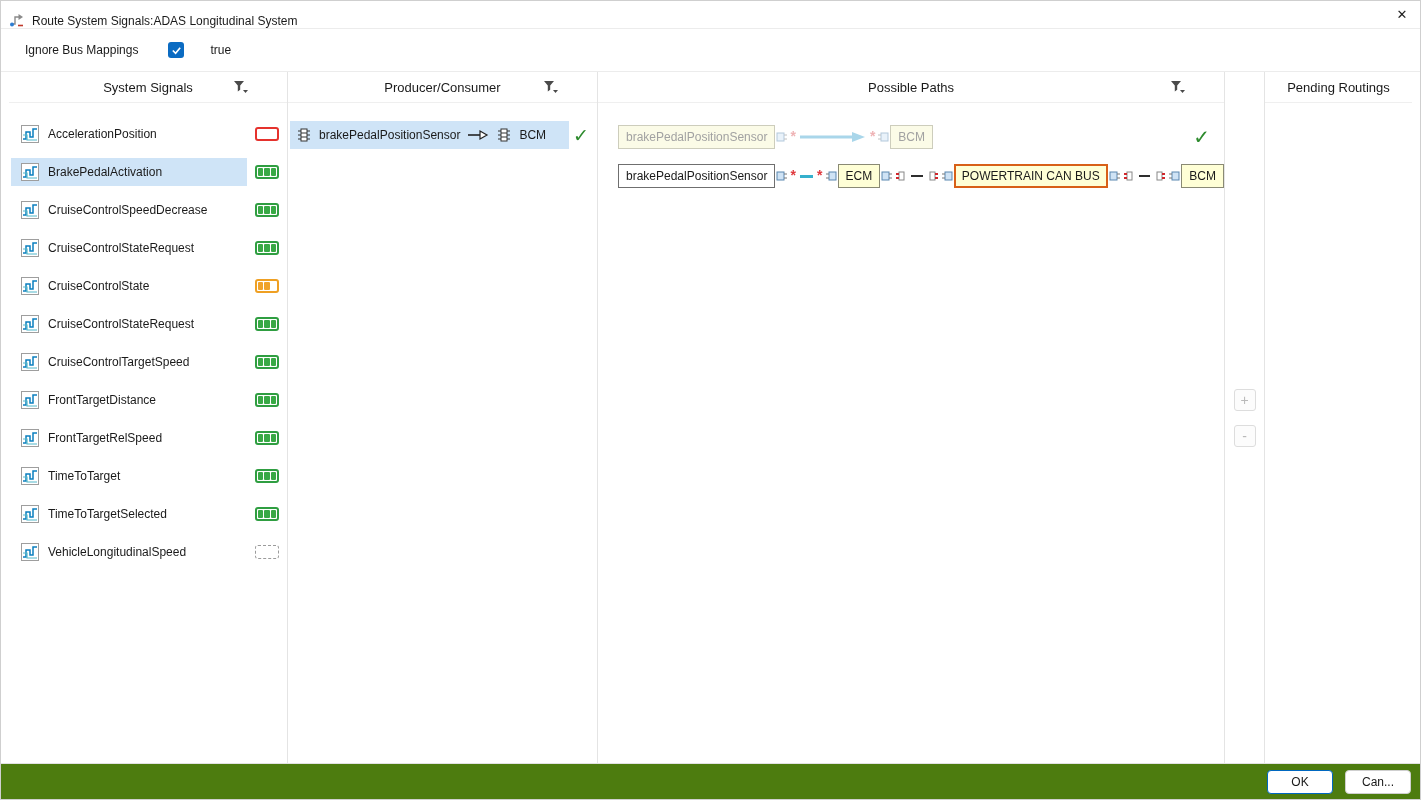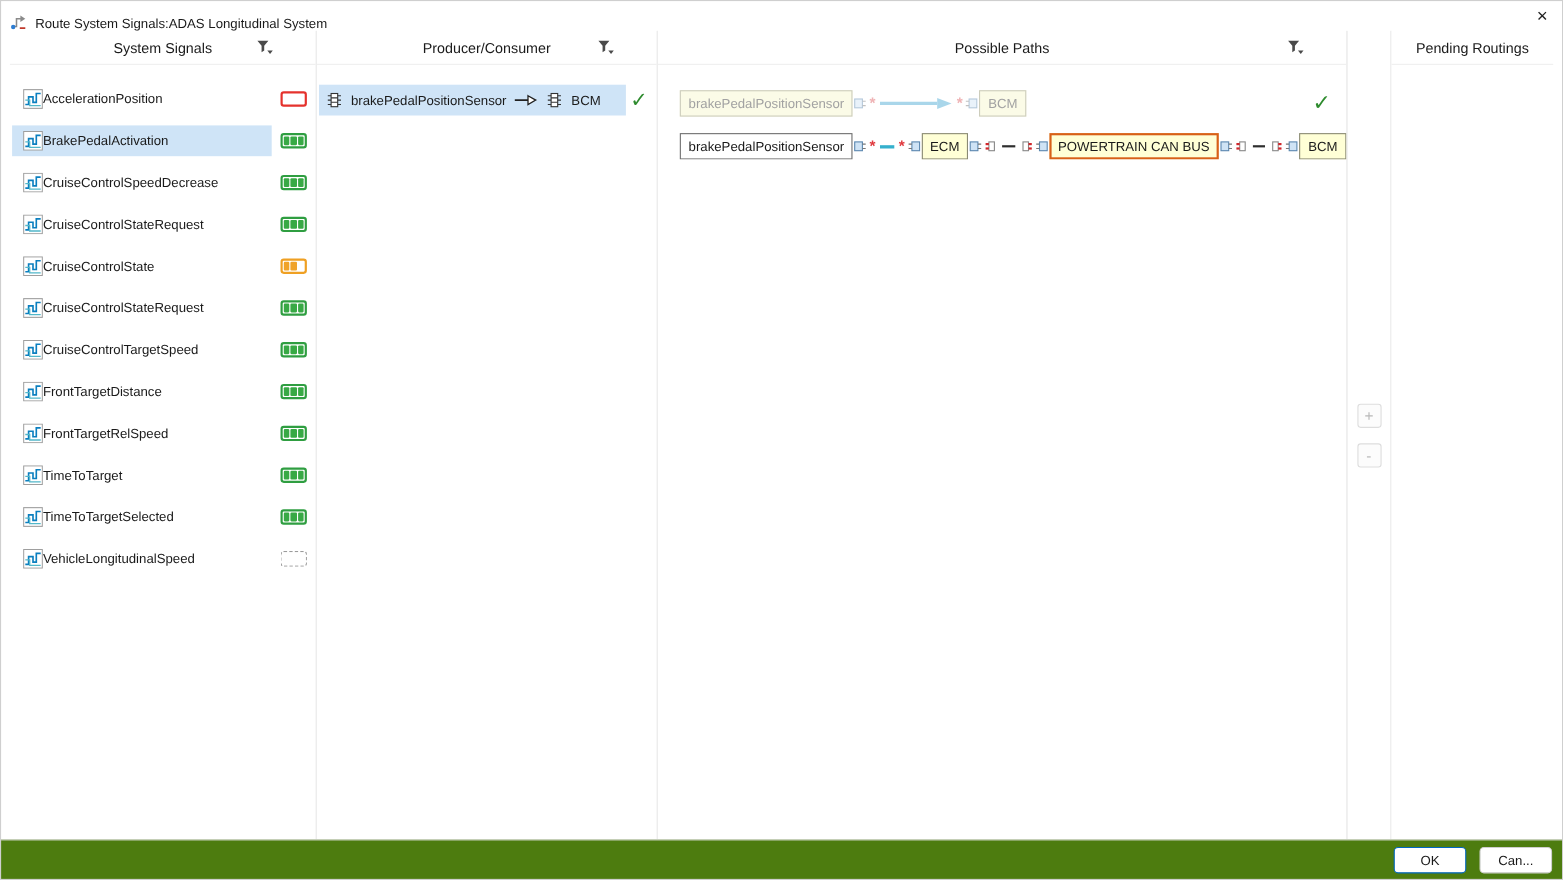--- a/index.html
+++ b/index.html
@@ -28,21 +28,21 @@
   .col-paths { width:627px; }
   .col-strip { width:40px; border-right:1px solid #e4e4e4; display:flex; flex-direction:column; align-items:center; justify-content:center; gap:14px; }
   .col-pending { flex:1; border-right:none; }
 
   .panel-header { height:31px; flex:0 0 auto; position:relative; display:flex; align-items:center; justify-content:center; font-size:13px; border-bottom:1px solid #efefef; }
   .filter-btn { position:absolute; right:38px; top:8px; width:16px; height:15px; cursor:pointer; }
 
   
   .signal-list { padding-top:12px; overflow:hidden; }
   .signal-row { height:38px; display:flex; align-items:center; padding:0 8px 0 2px; cursor:default; }
-  .signal-main { flex:1; height:28px; display:flex; align-items:center; padding-left:10px; }
+  .signal-main { flex:1; height:28px; display:flex; align-items:center; gap:9px; padding-left:10px; }
   .signal-main.selected { background:#cfe4f7; }
   .sig-icon { width:18px; height:18px; flex:0 0 auto; display:inline-flex; }
   .status { width:24px; height:14px; border:2px solid #2f9e41; border-radius:3px; display:flex; gap:1px; padding:1px; margin-left:8px; flex:0 0 auto; background:#fff; }
   .status i { flex:1; display:block; border-radius:1px; background:transparent; }
   .status-green { border-color:#2f9e41; } .status-green i { background:#38a945; }
   .status-red { border-color:#e5322d; }
   .status-orange { border-color:#efa023; } .status-orange i { background:#f0a32a; } .status-orange i:last-child { background:transparent; }
   .status-dashed { border:1px dashed #9b9b9b; padding:2px; }
 
   
@@ -88,20 +88,29 @@
         <path d="M2 12 L6 12 L6 5 L10 5" fill="none" stroke="#8a8a8a" stroke-width="1.4"></path>
         <path d="M9.5 2 L14 5 L9.5 8 Z" fill="#8a8a8a"></path>
         <circle cx="3" cy="12.5" r="2" fill="#2d7dd2"></circle>
         <path d="M9 13.5 h5" stroke="#c0392b" stroke-width="1.6"></path>
       </svg>
     </span>
     <span class="title">Route System Signals:ADAS Longitudinal System</span>
     <span class="close-btn">✕</span>
   </div>
 
+  <div class="toolbar">
+    <span>Ignore Bus Mappings</span>
+    <span class="checkbox">
+      <svg viewBox="0 0 12 12" width="11" height="11">
+          <polyline points="2,6 5,9 10,3" fill="none" stroke="#fff" stroke-width="1.8"></polyline>
+        </svg>
+    </span>
+    <span class="value">true</span>
+  </div>
 
   <div class="main">
 
     <div class="col col-signals">
       <div class="panel-header">
         <span>System Signals</span>
         <span class="filter-btn">
           <svg viewBox="0 0 16 15" width="16" height="15">
               <path d="M1 1 h10 l-3.8 4.6 v4.2 l-2.4 1.8 v-6 Z" fill="#4a4a4a"></path>
               <path d="M10 10 l2.5 3 2.5 -3 Z" fill="#4a4a4a"></path>

